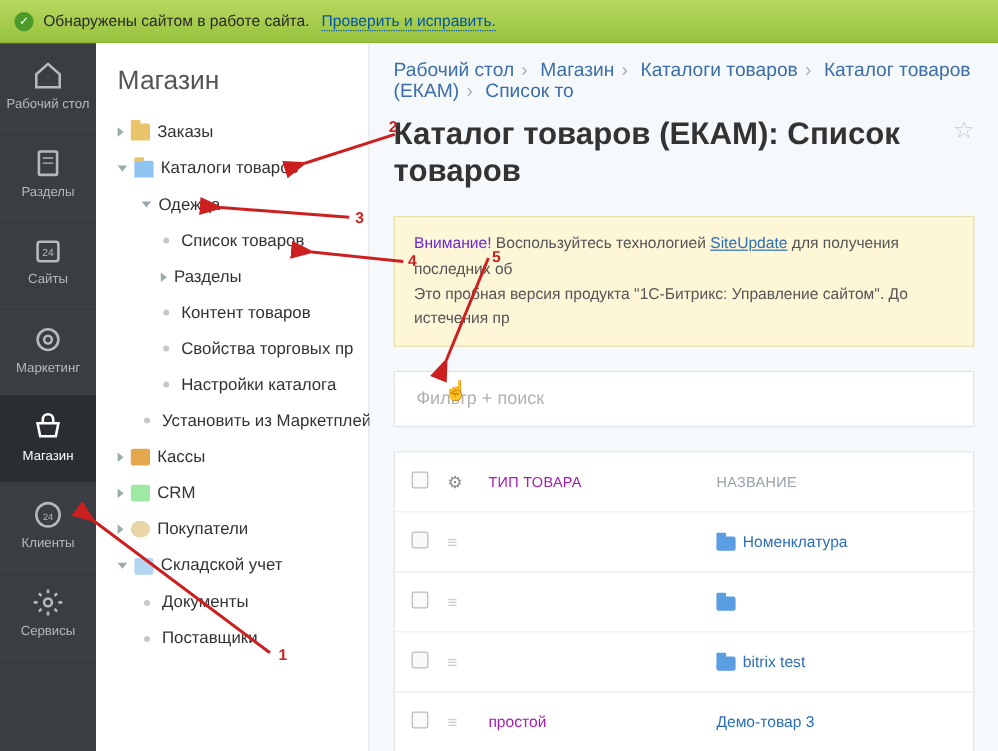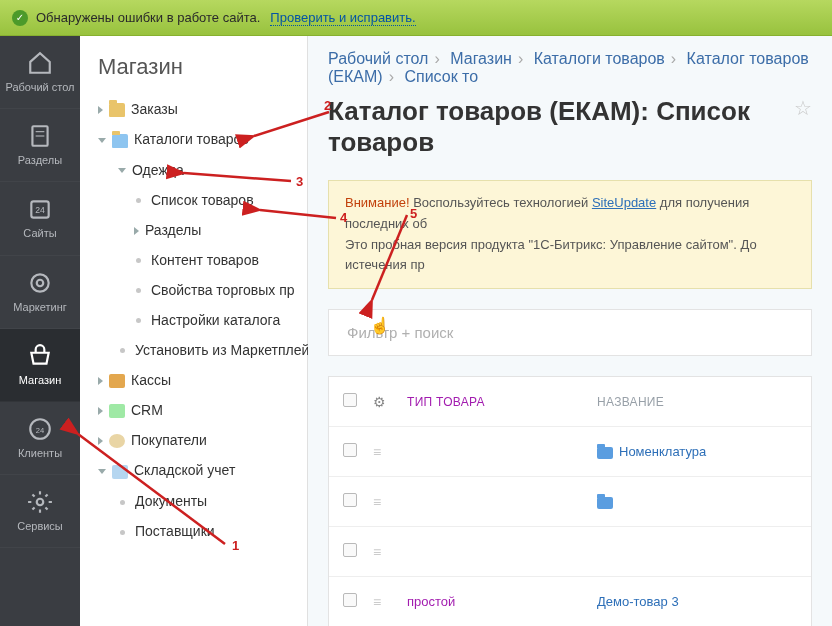--- a/index.html
+++ b/index.html
@@ -37,21 +37,21 @@
     .t-icon.wh { background: #b5d6f0; border-radius: 2px; }
 
     .main { flex: 1; background: #f5f9fb; overflow: hidden; }
     .breadcrumb { padding: 14px 20px 8px; font-size: 16px; color: #3c6da8; }
     .breadcrumb .sep { color: #aaa; margin: 0 6px; }
     .breadcrumb span { cursor: pointer; }
     .title-row { padding: 2px 20px 14px; display: flex; align-items: flex-start; }
     .title-row h1 { font-size: 26px; font-weight: bold; color: #333; }
     .star { margin-left: 12px; color: #c9c9c9; font-size: 20px; }
     .notice { margin: 8px 20px 0; background: #fdf6d7; border: 1px solid #e6e0ac; padding: 12px 16px; font-size: 13px; color: #555; line-height: 1.6; }
-    .notice .warn { color: #c2410c; }
+    .notice .warn { color: #6d28d9; }
     .notice a { color: #2d6fb8; }
 
     .filter { margin: 20px 20px 0; background: #fff; border: 1px solid #e3e3e3; padding: 14px 18px; font-size: 15px; color: #b0b0b0; }
 
     .table { margin: 20px 20px 0; background: #fff; border: 1px solid #e3e3e3; font-size: 13px; }
     .thead, .trow { display: flex; align-items: center; border-bottom: 1px solid #eee; min-height: 50px; padding: 0 14px; }
     .thead { color: #98a0a8; font-size: 12px; letter-spacing: 0.3px; }
     .col-check { width: 30px; }
     .col-gear { width: 34px; color: #888; }
     .col-type { width: 190px; color: #a21caf; }
@@ -66,21 +66,21 @@
 
     
     .anno { position: absolute; pointer-events: none; z-index: 15; }
     .anno-num { position: absolute; color: #cc2020; font-size: 13px; font-weight: bold; z-index: 16; pointer-events: none; }
   </style>
 </head>
 <body>
 
 <div class="topbar">
   <span class="check-icon">✓</span>
-  <span>Обнаружены ошибки в работе сайта.</span>
+  <span>Обнаружены сайтом в работе сайта.</span>
   <a href="#">Проверить и исправить.</a>
 </div>
 
 <div class="container">
   <div class="rail">
     <div class="rail-item">
       <svg class="r-icon" viewBox="0 0 24 24">
           <path d="M3 11l9-8 9 8v10H3z" stroke="currentColor" stroke-width="2" fill="none"></path>
         </svg>
       <span>Рабочий стол</span>
@@ -187,20 +187,21 @@
           <div class="trow">
             <div class="col-check"><span class="checkbox"></span></div>
             <div class="col-gear"><span class="menu-icon">≡</span></div>
             <div class="col-type"></div>
             <div class="col-name"><span class="folder-icon"></span></div>
           </div>
           <div class="trow">
             <div class="col-check"><span class="checkbox"></span></div>
             <div class="col-gear"><span class="menu-icon">≡</span></div>
             <div class="col-type"></div>
+            <div class="col-name"><span class="folder-icon"></span><a href="#">bitrix test</a></div>
           </div>
           <div class="trow">
             <div class="col-check"><span class="checkbox"></span></div>
             <div class="col-gear"><span class="menu-icon">≡</span></div>
             <div class="col-type">простой</div>
             <div class="col-name"><a href="#">Демо-товар 3</a></div>
           </div>
           <div class="trow"></div>
         </div>
     </div>

